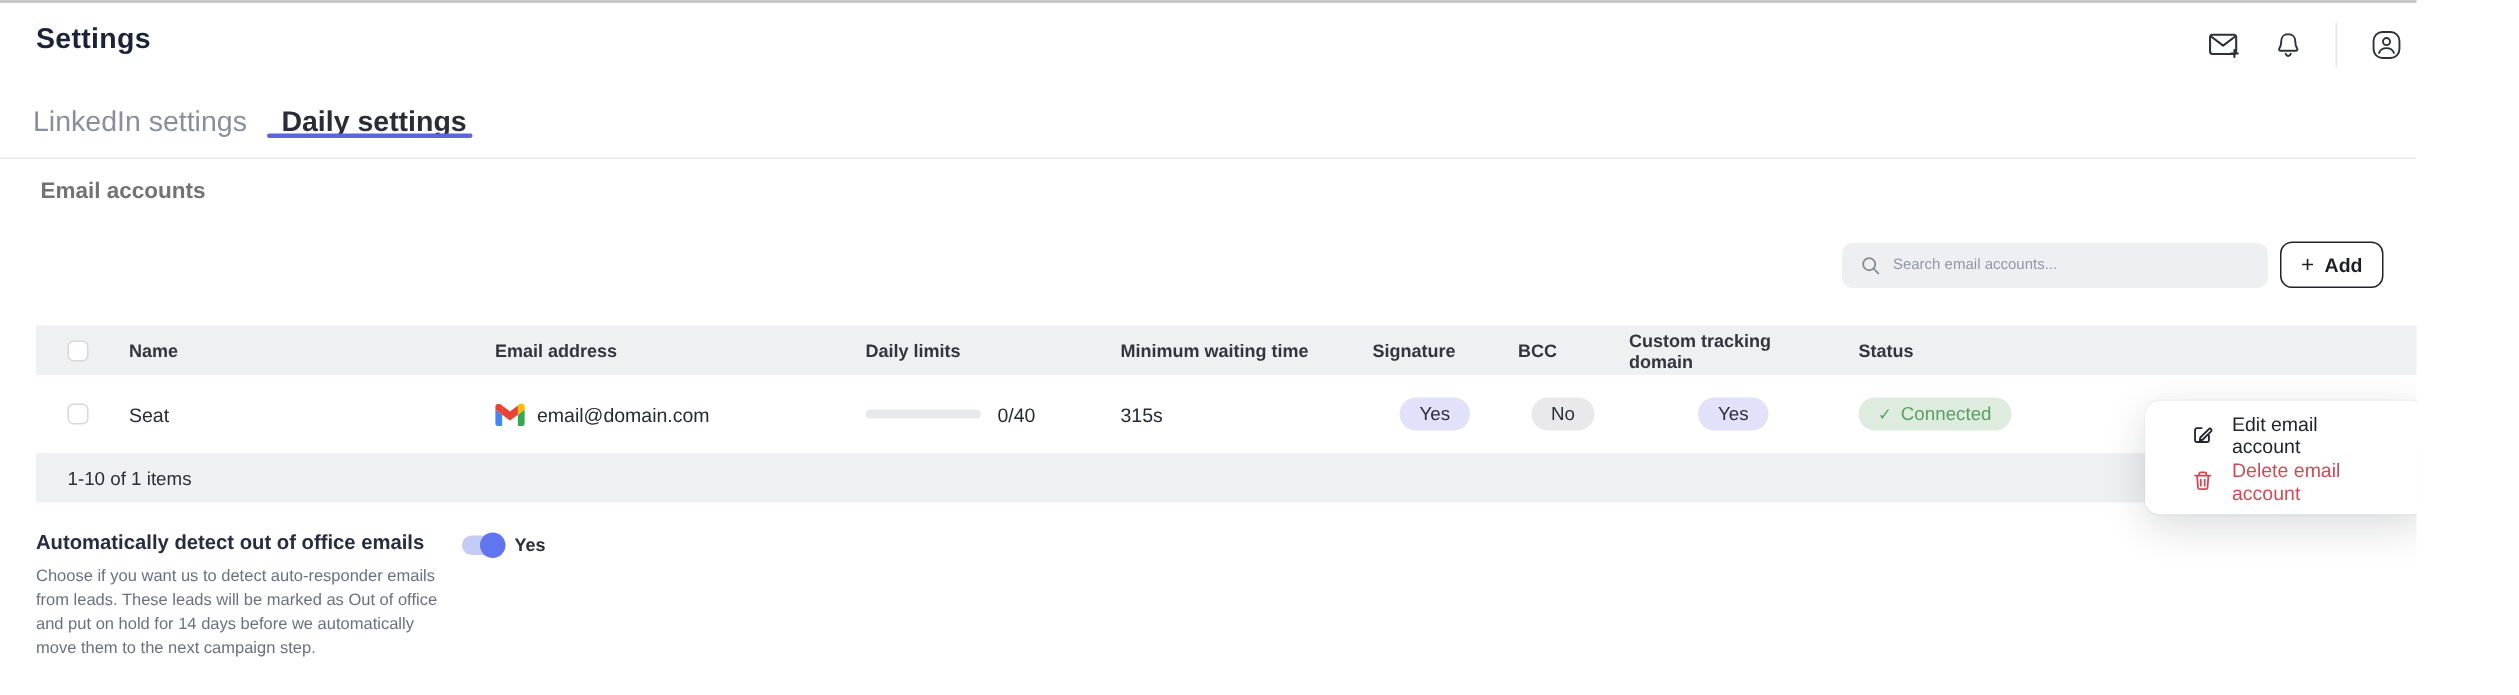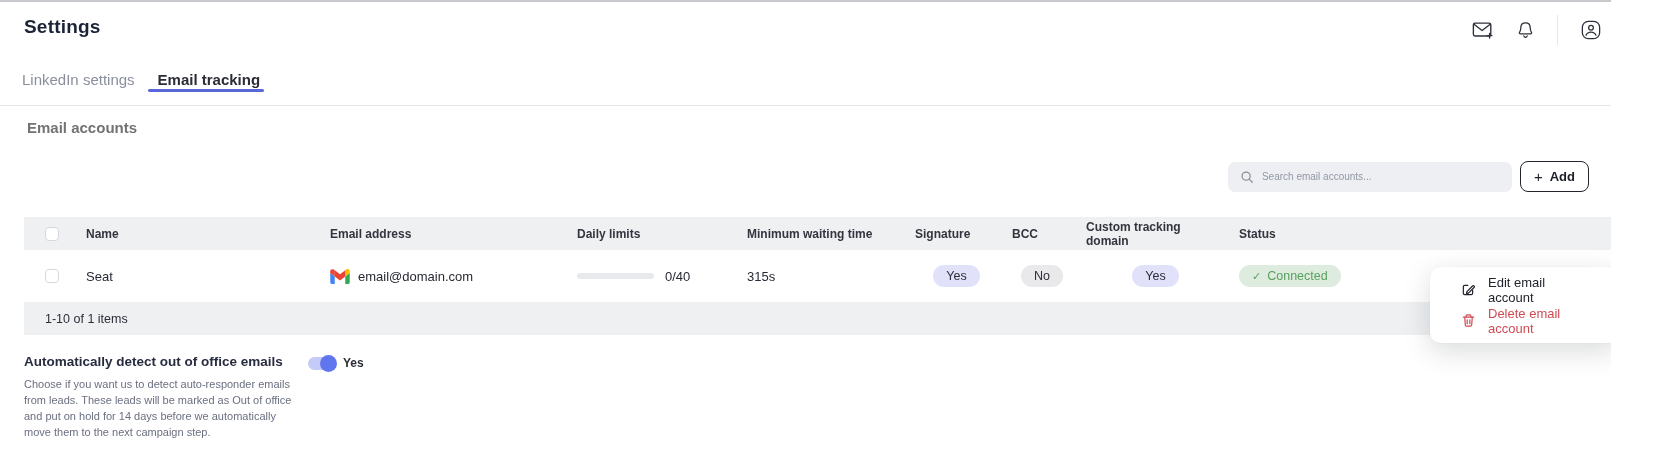--- a/index.html
+++ b/index.html
@@ -28,21 +28,21 @@
   }
   .icon-btn { background: none; border: none; color: #2d3038; cursor: pointer; display: flex; align-items: center; }
   .vdivider { width: 1px; height: 30px; background: #e5e7ea; }
 
   
   .tabs {
     position: absolute; top: 56px; left: 0; right: 0; height: 48px;
     padding-left: 22px; display: flex; gap: 23px;
     border-bottom: 1px solid #e7e8ea;
   }
-  .tab { position: relative; padding-top: 13px; font-size: 15px; color: #8a8e9e; cursor: pointer; }
+  .tab { position: relative; padding-top: 13px; font-size: 19px; color: #8a8e9e; cursor: pointer; }
   .tab.active { color: #2a2c37; font-weight: 600; }
   .tab.active::after {
     content: ""; position: absolute; left: -10px; right: -4px; top: 31px;
     height: 3px; border-radius: 3px; background: var(--accent, #5b66d9);
   }
 
   
   .section-title { position: absolute; left: 27px; top: 117px; font-size: 15px; font-weight: 700; color: #737373; }
 
   .toolbar { position: absolute; top: 159px; right: 22px; display: flex; align-items: center; gap: 8px; }
@@ -146,21 +146,21 @@
           <rect x="1.5" y="1.5" width="19" height="19" rx="6.5"></rect>
           <circle cx="11" cy="8.5" r="2.6"></circle>
           <path d="M5.5 16.8 c1-2.3 3-3.5 5.5-3.5 s4.5 1.2 5.5 3.5"></path>
         </svg>
       </button>
     </div>
   </div>
 
   <div class="tabs">
     <div class="tab">LinkedIn settings</div>
-    <div class="tab active">Email tracking</div>
+    <div class="tab active">Daily settings</div>
   </div>
 
   <div class="section-title">Email accounts</div>
 
   <div class="toolbar">
     <div class="search">
       <span style="display:flex;">
         <svg width="14" height="14" viewBox="0 0 16 16" fill="none" stroke="#878d99" stroke-width="1.4" stroke-linecap="round">
           <circle cx="7" cy="7" r="4.6"></circle>
             <path d="M10.5 10.5 L14 14"></path>

